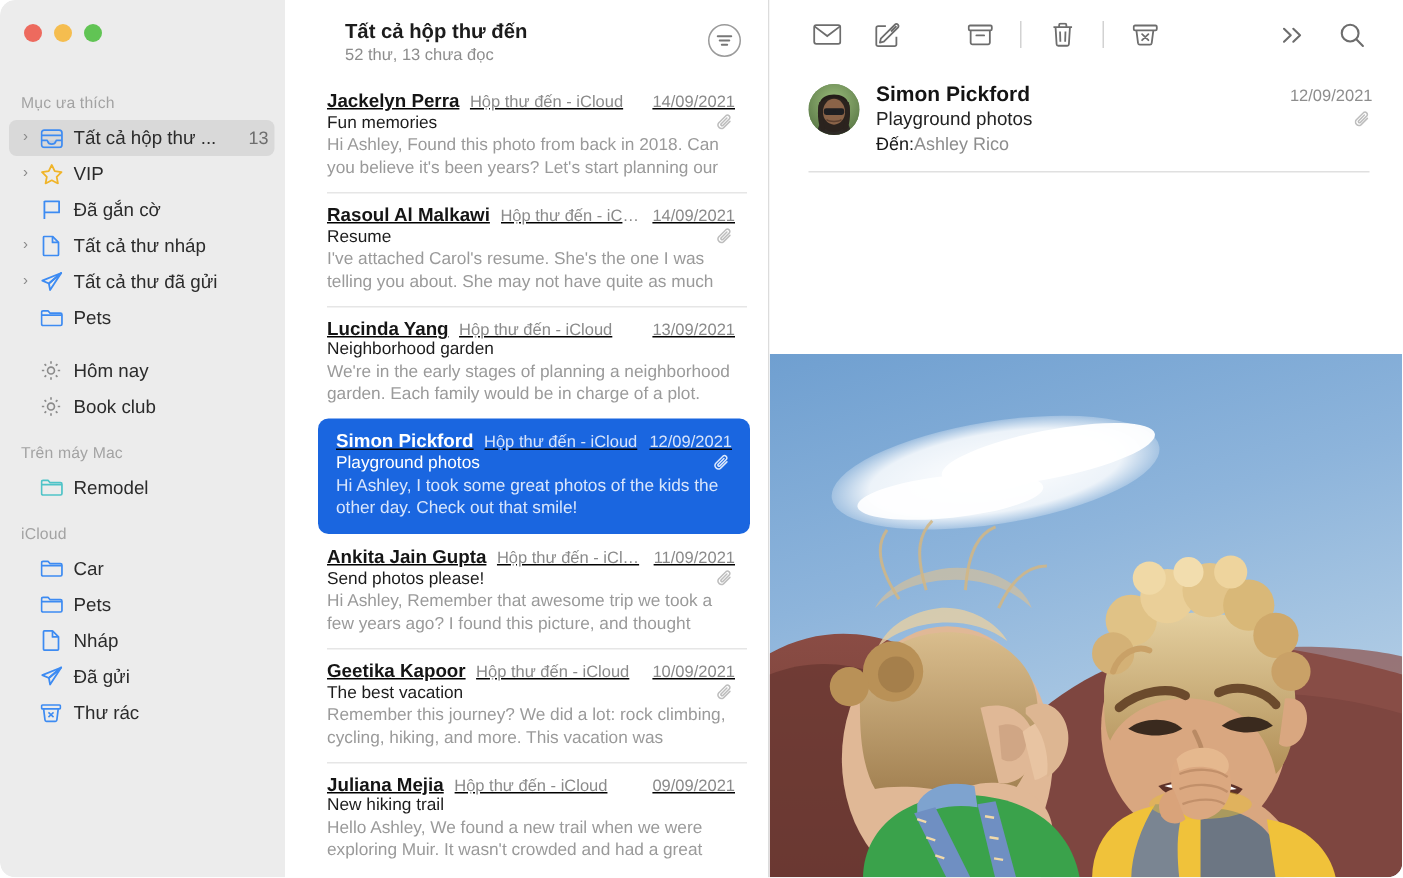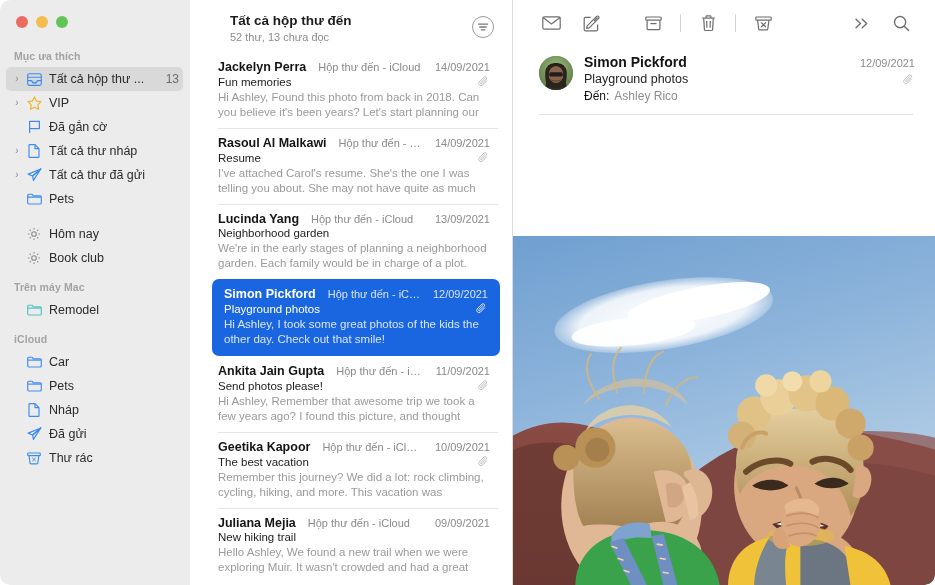--- a/index.html
+++ b/index.html
@@ -38,24 +38,25 @@
     align-items: flex-start;
   }
   .light { width: 12px; height: 12px; border-radius: 50%; display: block; }
   .light.red    { background: #ed6a5e; }
   .light.yellow { background: #f5bd4f; }
   .light.green  { background: #61c454; }
 
   .sb-scroll { padding: 12px 0 0 0; }
   .sb-section-title {
     font-size: 10.5px;
-    font-weight: 700;
+    font-weight: 400;
     color: #a3a3a3;
     letter-spacing: 0.1px;
     padding: 0 8px 5px 14px;
+    margin-top: 13px;
   }
   .sb-group { margin-bottom: 11px; }
   .sb-row {
     display: flex;
     align-items: center;
     height: 24px;
     margin: 0 7px 0 6px;
     padding-left: 4px;
     border-radius: 5px;
     font-size: 12.5px;
@@ -127,21 +128,22 @@
   }
   .msg + .msg::before {
     content: "";
     position: absolute;
     top: 0; left: 28px; right: 14px;
     border-top: 1px solid #e6e6e6;
   }
   .msg-top {
     display: flex;
     align-items: baseline;
-    gap: 12px;
+    gap: 7px;
+    text-decoration: underline;
   }
   .msg-from {
     font-size: 12.5px;
     font-weight: 700;
     color: #151515;
     white-space: nowrap;
   }
   .msg-box {
     font-size: 11px;
     color: #8a8a8a;
@@ -250,21 +252,21 @@
     margin-top: 2px;
     display: flex;
     align-items: center;
   }
   .head-subject span.txt { flex: 1 1 auto; }
   .head-to {
     font-size: 12px;
     margin-top: 3px;
   }
   .head-to .lbl { color: #151515; }
-  .head-to .val { color: #8d8d8d; margin-left: 5px; }
+  .head-to .val { color: #8d8d8d; }
 
   .divider {
     margin: 11px 22px 0 26px;
     border-top: 1px solid #e0e0e0;
   }
   .body-text {
     padding: 13px 26px 0 30px;
     font-size: 12.5px;
     color: #1a1a1a;
     line-height: 18px;

